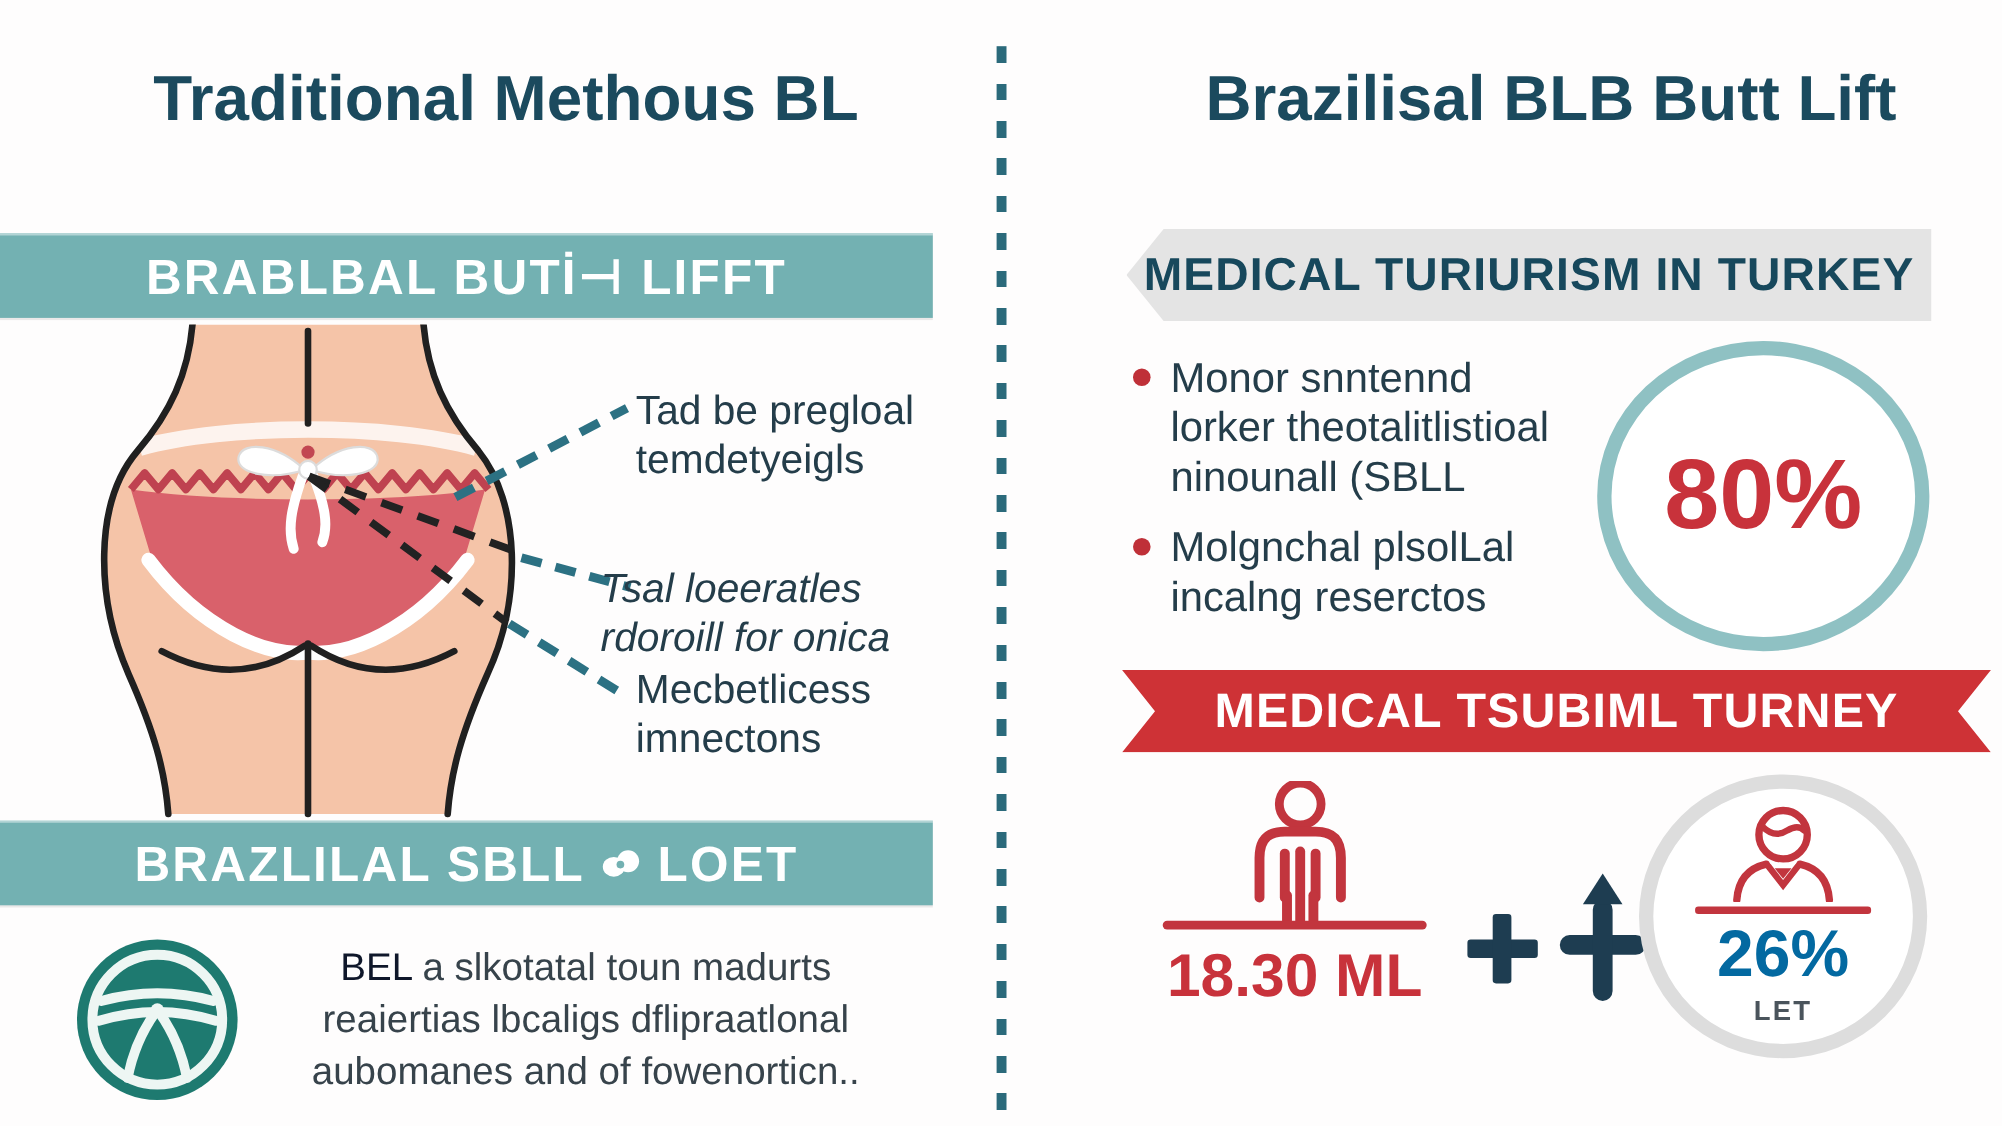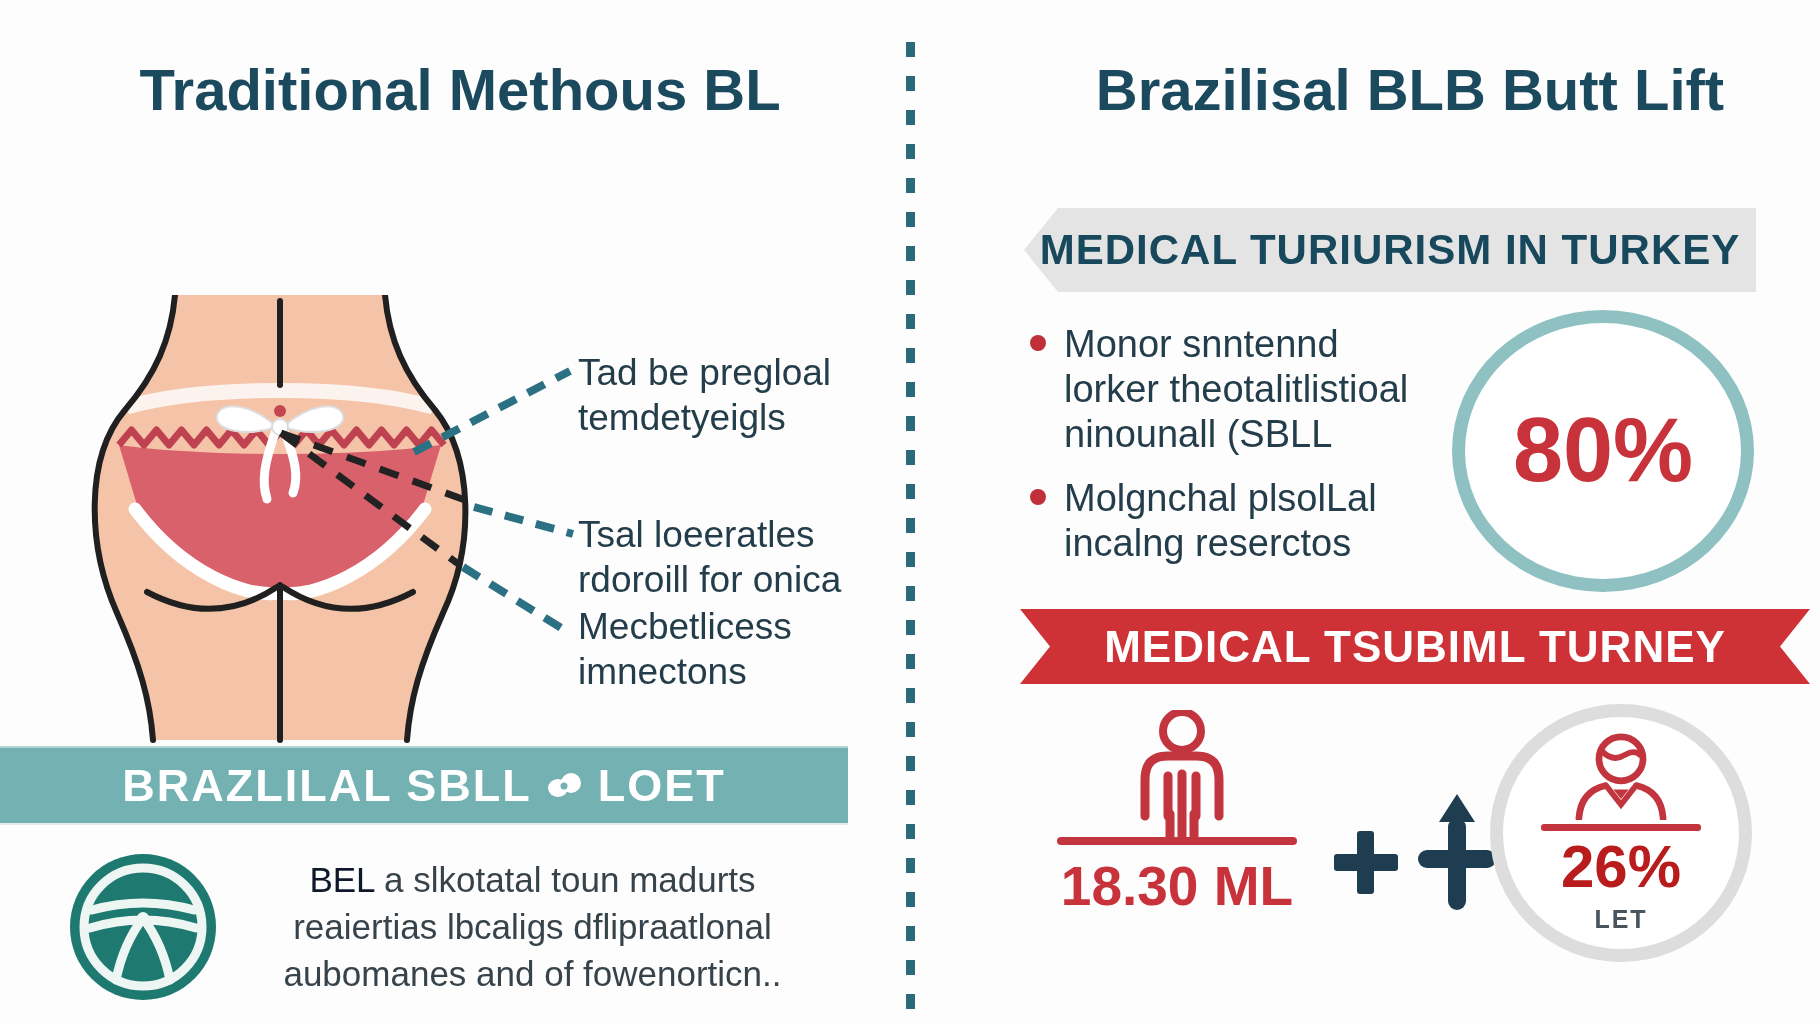--- a/index.html
+++ b/index.html
@@ -81,30 +81,33 @@
   .vol-sub{ left:1012px; top:914px; width:270px; text-align:center;
             font-size:46px; font-weight:700; color:#1e3d4d; white-space:nowrap;}
 
   .circle26{
     left:1490px; top:704px; width:262px; height:258px;
     border:13px solid #dddddd; border-radius:50%;
     display:flex; flex-direction:column; align-items:center; justify-content:center;
     background:#fff;
   }
   .circle26 .redline{ width:160px; height:7px; background:#c2353e; border-radius:3px; margin:4px 0 6px; }
-  .circle26 .pct{ font-size:60px; font-weight:700; color:#b91c1c; line-height:1; }
+  .circle26 .pct{ font-size:60px; font-weight:700; color:#0369a1; line-height:1; }
   .circle26 .lbl{ font-size:25px; font-weight:600; color:#4a545c; letter-spacing:2px; margin-top:8px; }
 </style>
 </head>
 <body>
 
 <div class="page">
 
   <div class="abs col-title" style="left:30px; top:56px; width:860px;">Traditional Methous BL</div>
 
+  <div class="abs teal-banner" style="top:212px;">
+    <span>BRABLBAL BUTİ⊣ LIFFT</span>
+  </div>
 
   <svg class="abs" style="left:55px; top:295px;" width="450" height="450" viewBox="0 0 450 450">
     <path d="M120,0 C116,45 100,80 70,115 C30,162 32,250 62,318 C85,370 95,405 98,445 L352,445 C355,405 365,370 388,318 C418,250 420,162 380,115 C350,80 334,45 330,0 Z" fill="#f5c4a8" stroke="none"></path>
     <path d="M72,112 C150,90 300,90 378,112" fill="none" stroke="#ffffff" stroke-width="15" opacity="0.8"></path>
     <path d="M64,150 C150,162 300,162 386,150 L368,210 C330,272 262,300 225,296 C188,300 120,272 82,210 Z" fill="#d9616b"></path>
     <path d="M64,150 l12.5,-15 l12.5,15 l12.5,-15 l12.5,15 l12.5,-15 l12.5,15 l12.5,-15 l12.5,15 l12.5,-15 l12.5,15 l12.5,-15 l12.5,15 l12.5,-15 l12.5,15 l12.5,-15 l12.5,15 l12.5,-15 l12.5,15 l12.5,-15 l12.5,15 l12.5,-15 l12.5,15 l12.5,-15 l12.5,15 l12.5,-15 l12.5,15" fill="none" stroke="#bf4250" stroke-width="7" stroke-linejoin="round"></path>
     <path d="M80,214 C128,278 190,303 225,298" fill="none" stroke="#ffffff" stroke-width="13" stroke-linecap="round"></path>
     <path d="M370,214 C322,278 260,303 225,298" fill="none" stroke="#ffffff" stroke-width="13" stroke-linecap="round"></path>
     <path d="M120,0 C116,45 100,80 70,115 C30,162 32,250 62,318 C85,370 95,405 98,445" fill="none" stroke="#202020" stroke-width="6" stroke-linecap="round"></path>
     <path d="M330,0 C334,45 350,80 380,115 C418,162 420,250 388,318 C365,370 355,405 352,445" fill="none" stroke="#202020" stroke-width="6" stroke-linecap="round"></path>
@@ -123,21 +126,21 @@
   <svg class="abs" style="left:0; top:0; pointer-events:none;" width="900" height="1024" viewBox="0 0 900 1024">
     <path d="M281,433 L476,504" stroke="#222222" stroke-width="7" stroke-dasharray="20 15" fill="none"></path>
     <path d="M281,433 L461,566" stroke="#222222" stroke-width="7" stroke-dasharray="20 15" fill="none"></path>
     <path d="M414,452 L570,371" stroke="#2c7183" stroke-width="8" stroke-dasharray="19 13" fill="none"></path>
     <path d="M474,507 L573,534" stroke="#2c7183" stroke-width="8" stroke-dasharray="19 13" fill="none"></path>
     <path d="M463,567 L566,631" stroke="#2c7183" stroke-width="8" stroke-dasharray="19 13" fill="none"></path>
   </svg>
 
   <div class="abs callout" style="left:578px; top:350px; width:340px;">Tad be pregloal
 temdetyeigls</div>
-  <div class="abs callout" style="left:578px; top:512px; width:360px;">Tsal loeeratles
+  <div class="abs callout" style="left:546px; top:512px; width:360px;font-style:italic;">Tsal loeeratles
 rdoroill for onica</div>
   <div class="abs callout" style="left:578px; top:604px; width:340px;">Mecbetlicess
 imnectons</div>
 
   <div class="abs teal-banner" style="top:746px;">
     <span>BRAZLILAL SBLL</span>
     <svg width="38" height="30" viewBox="0 0 38 30">
       <ellipse cx="12" cy="17" rx="10" ry="9" fill="#ffffff"></ellipse>
       <ellipse cx="25" cy="12" rx="10" ry="10" fill="#ffffff"></ellipse>
       <circle cx="18" cy="15" r="3.5" fill="#73b1b2"></circle>

